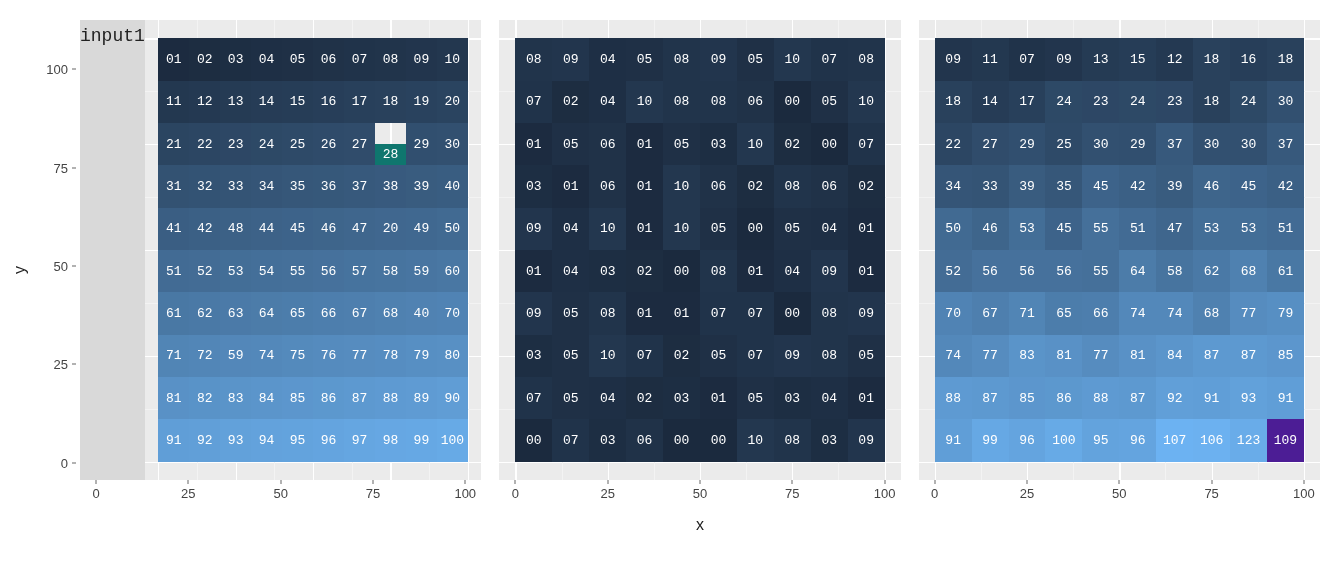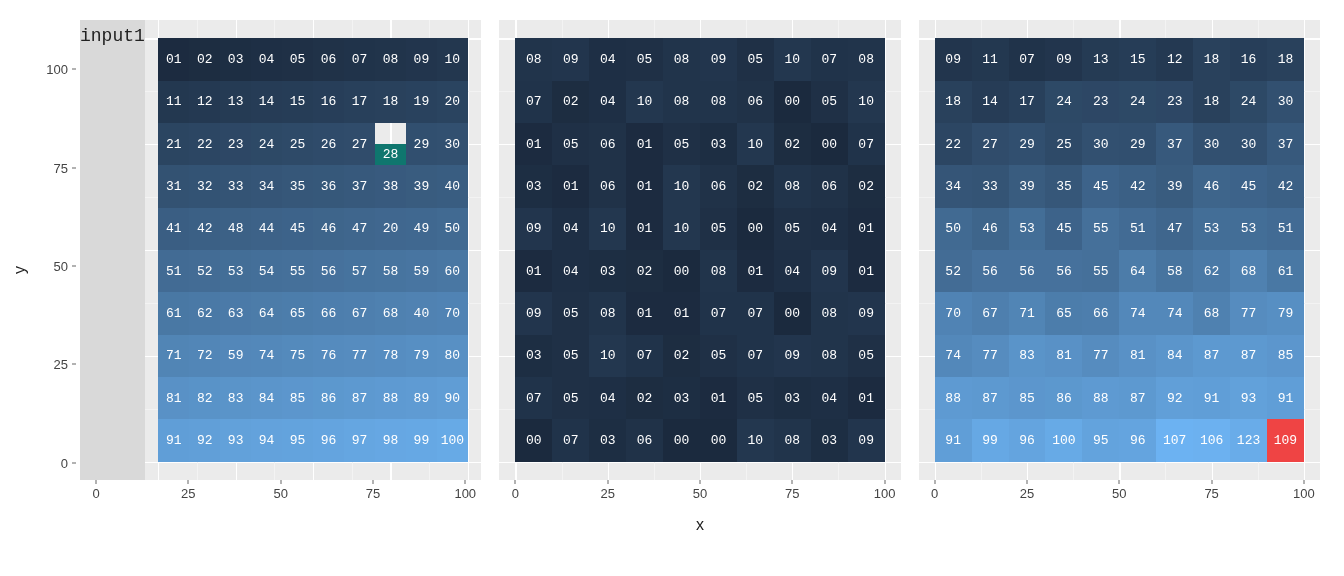--- a/index.html
+++ b/index.html
@@ -536,21 +536,21 @@
             <div class="cell" style="background: rgb(96, 158, 215);">91</div>
             <div class="cell" style="background: rgb(96, 158, 215);">91</div>
             <div class="cell" style="background: rgb(102, 168, 228);">99</div>
             <div class="cell" style="background: rgb(100, 164, 223);">96</div>
             <div class="cell" style="background: rgb(103, 170, 230);">100</div>
             <div class="cell" style="background: rgb(99, 163, 221);">95</div>
             <div class="cell" style="background: rgb(100, 164, 223);">96</div>
             <div class="cell" style="background: rgb(108, 178, 242);">107</div>
             <div class="cell" style="background: rgb(108, 177, 240);">106</div>
             <div class="cell" style="background: rgb(105, 172, 233);">123</div>
-            <div class="cell" style="background: #ef4444;">109</div>
+            <div class="cell" style="background: #4c1d95;">109</div>
           </div>
         </div>
         <div class="x-axis">
           <div class="x-tick-mark" style="left: 4%;"></div>
           <div class="x-tick" style="left: 4%;">0</div>
           <div class="x-tick-mark" style="left: 27%;"></div>
           <div class="x-tick" style="left: 27%;">25</div>
           <div class="x-tick-mark" style="left: 50%;"></div>
           <div class="x-tick" style="left: 50%;">50</div>
           <div class="x-tick-mark" style="left: 73%;"></div>

